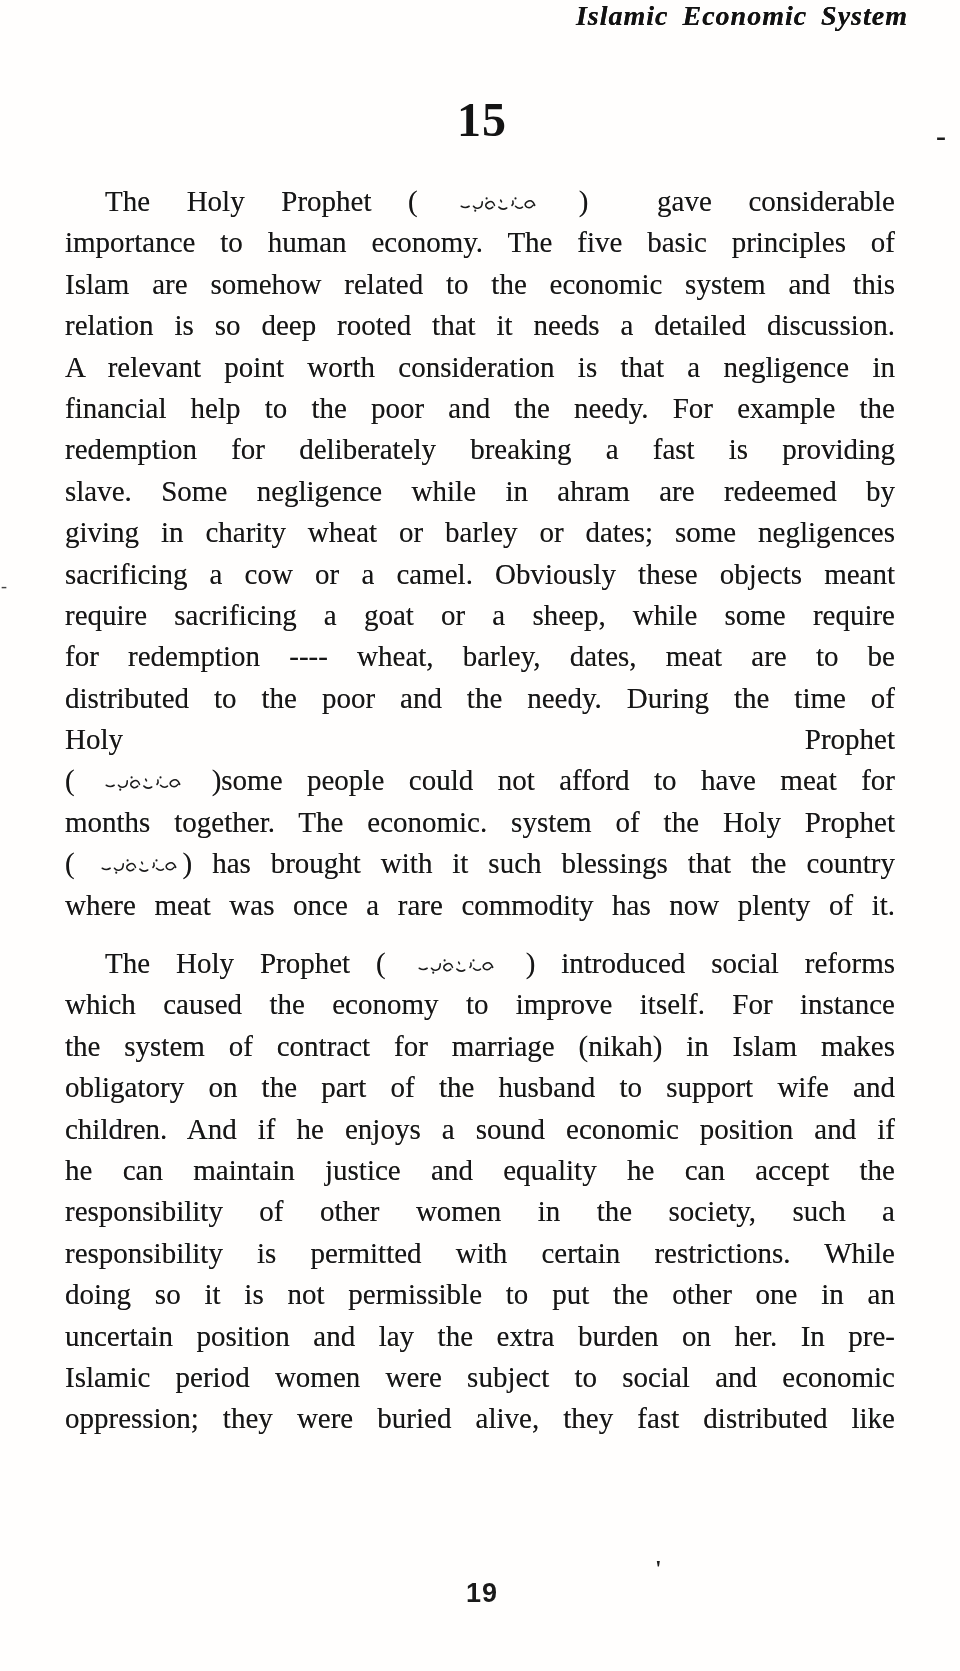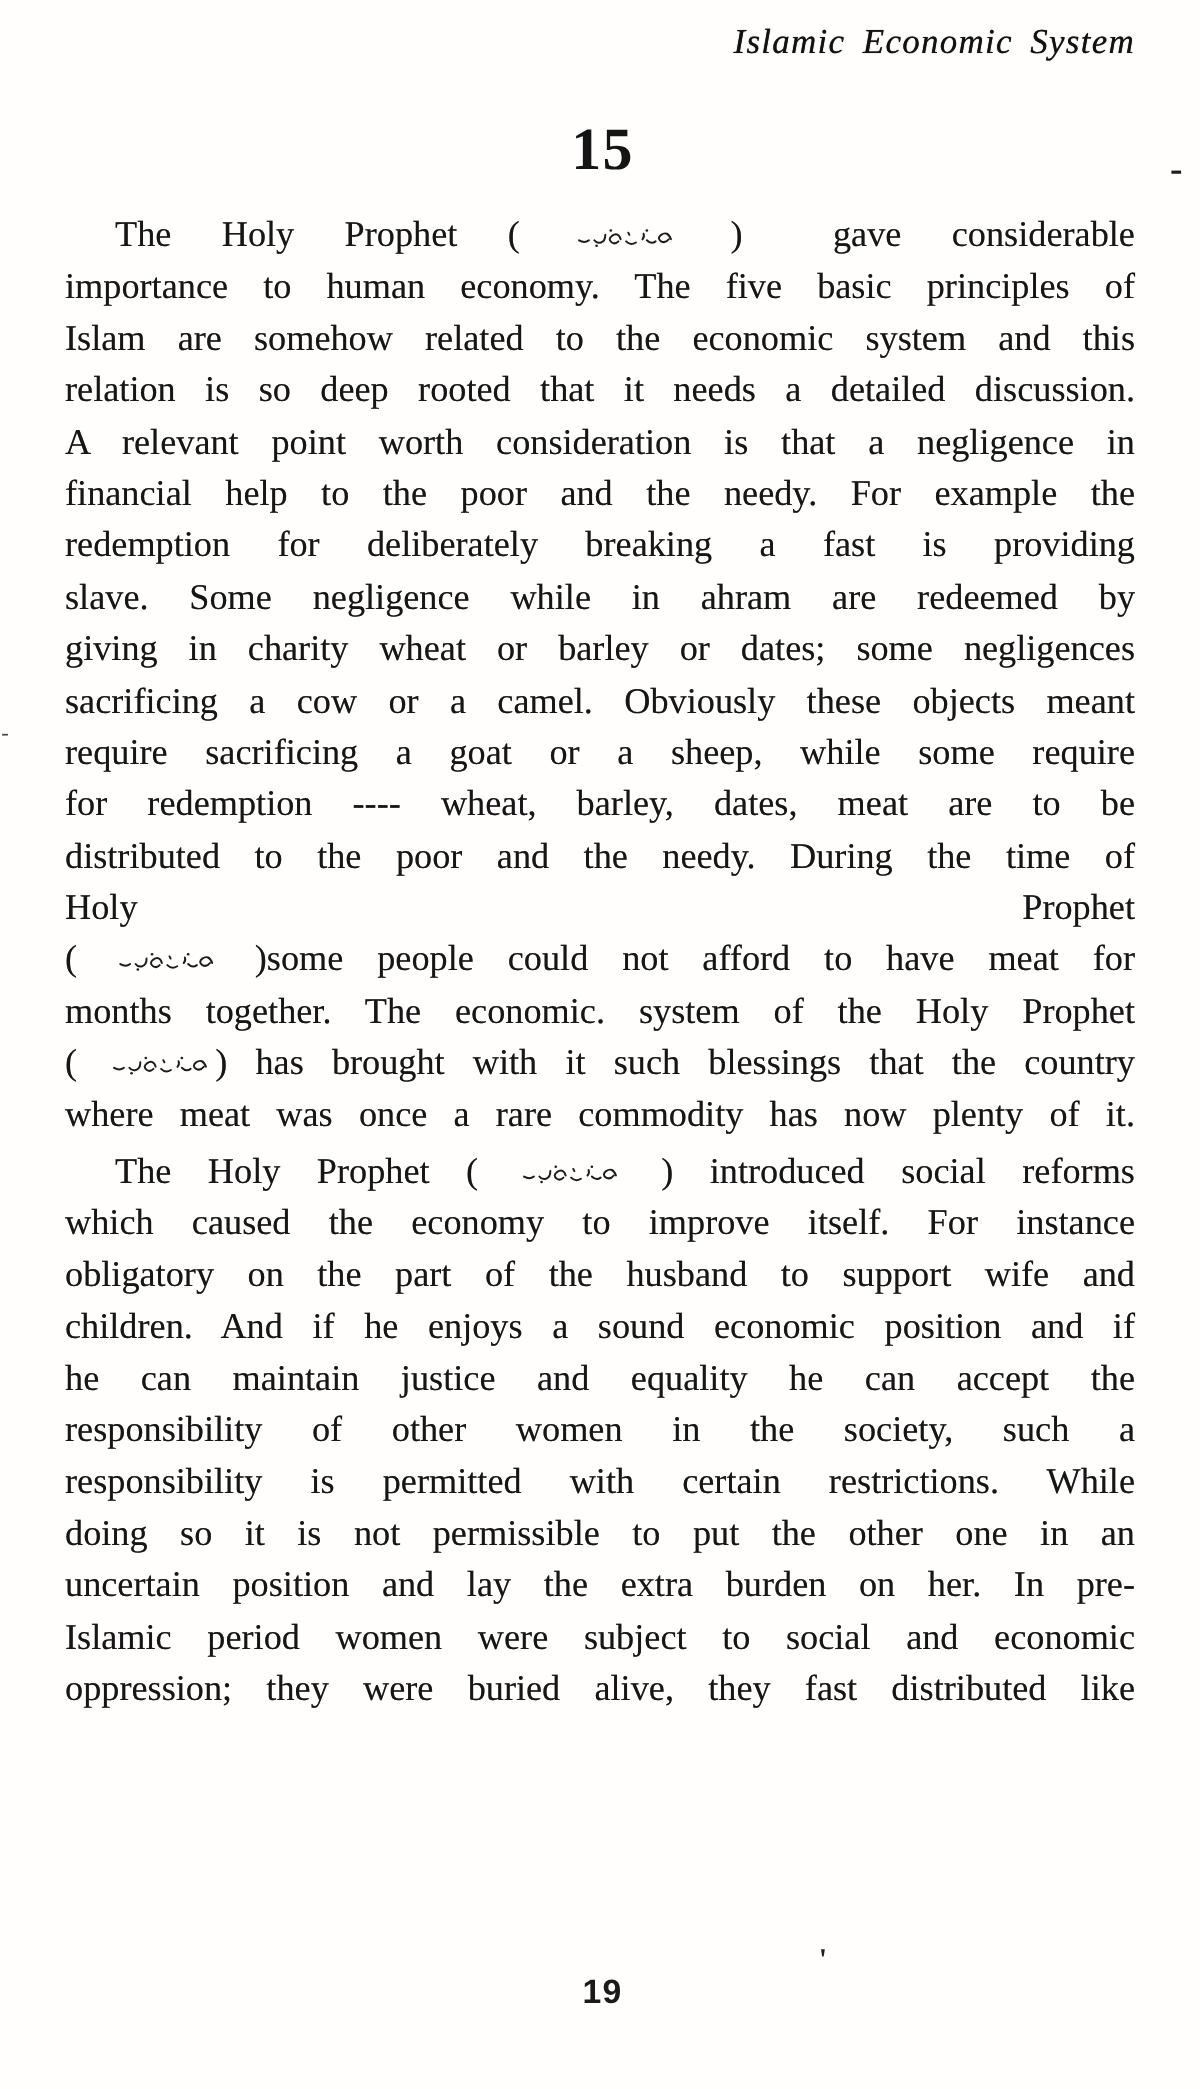--- a/index.html
+++ b/index.html
@@ -7,43 +7,43 @@
     width: 960px; height: 1671px;
     background: #ffffff;
     font-family: "Liberation Serif", "DejaVu Serif", serif;
     color: #161616;
     position: relative;
     overflow: hidden;
   }
   .scan-page { position: absolute; inset: 0; background: #fffefd; }
 
   .header-title {
-    position: absolute; top: 18px; right: 52px;
+    position: absolute; top: 0; right: 52px;
     font-family: "Liberation Serif", serif;
-    font-style: italic; font-weight: normal;
+    font-style: italic; font-weight: bold;
     font-size: 28px; letter-spacing: 1px;
     color: #121212;
     text-shadow: 0 0 0.6px #222;
     word-spacing: 6px;
   }
 
   .chapter-number {
     position: absolute; top: 94px; left: 0; width: 964px;
     text-align: center;
     font-size: 48px; font-weight: bold; line-height: 1.1;
     color: #141414;
     letter-spacing: 1px;
   }
 
   .body-text {
     position: absolute; left: 48px; top: 164px; width: 864px;
     font-size: 29px; line-height: 41.4px;
     text-shadow: 0 0 0.5px rgba(20,20,20,0.55);
   }
-  .paragraph { margin: 4px; }
+  .paragraph { margin: 17px; }
   .line {
     text-align: justify;
     text-align-last: justify;
     height: 41.4px;
   }
   .line.indent { padding-left: 40px; }
   .italic { }
   .gap { display: inline-block; width: 32px; }
   .arabic { display: inline-block; }
   .arabic svg { vertical-align: -4px; }
@@ -163,20 +163,21 @@
       <path d="M13 14 q-4 3 -9 0"></path>
     </g>
     <g fill="#1c1c1c">
       <circle cx="66" cy="5" r="1.2"></circle>
       <circle cx="33" cy="5" r="1.2"></circle>
       <circle cx="20" cy="19" r="1.2"></circle>
     </g>
   </svg>
 </span><span> ) introduced social reforms</span></div>
         <div class="line"><span>which caused the economy to improve itself.  For instance</span></div>
+        <div class="line"><span>the system of contract for marriage (nikah) in Islam makes</span></div>
         <div class="line"><span>obligatory on the part of the husband to support wife and</span></div>
         <div class="line"><span>children.  And if he enjoys a sound economic position and if</span></div>
         <div class="line"><span>he can maintain justice and equality he can accept the</span></div>
         <div class="line"><span>responsibility of other women in the society, such a</span></div>
         <div class="line"><span>responsibility is permitted with certain restrictions. While</span></div>
         <div class="line"><span>doing so it is not permissible to put the other one in an</span></div>
         <div class="line"><span>uncertain position and lay the extra burden on her.  In pre-</span></div>
         <div class="line"><span>Islamic period women were subject to social and economic</span></div>
         <div class="line"><span>oppression; they were buried alive, they fast distributed like</span></div>
       </div>

